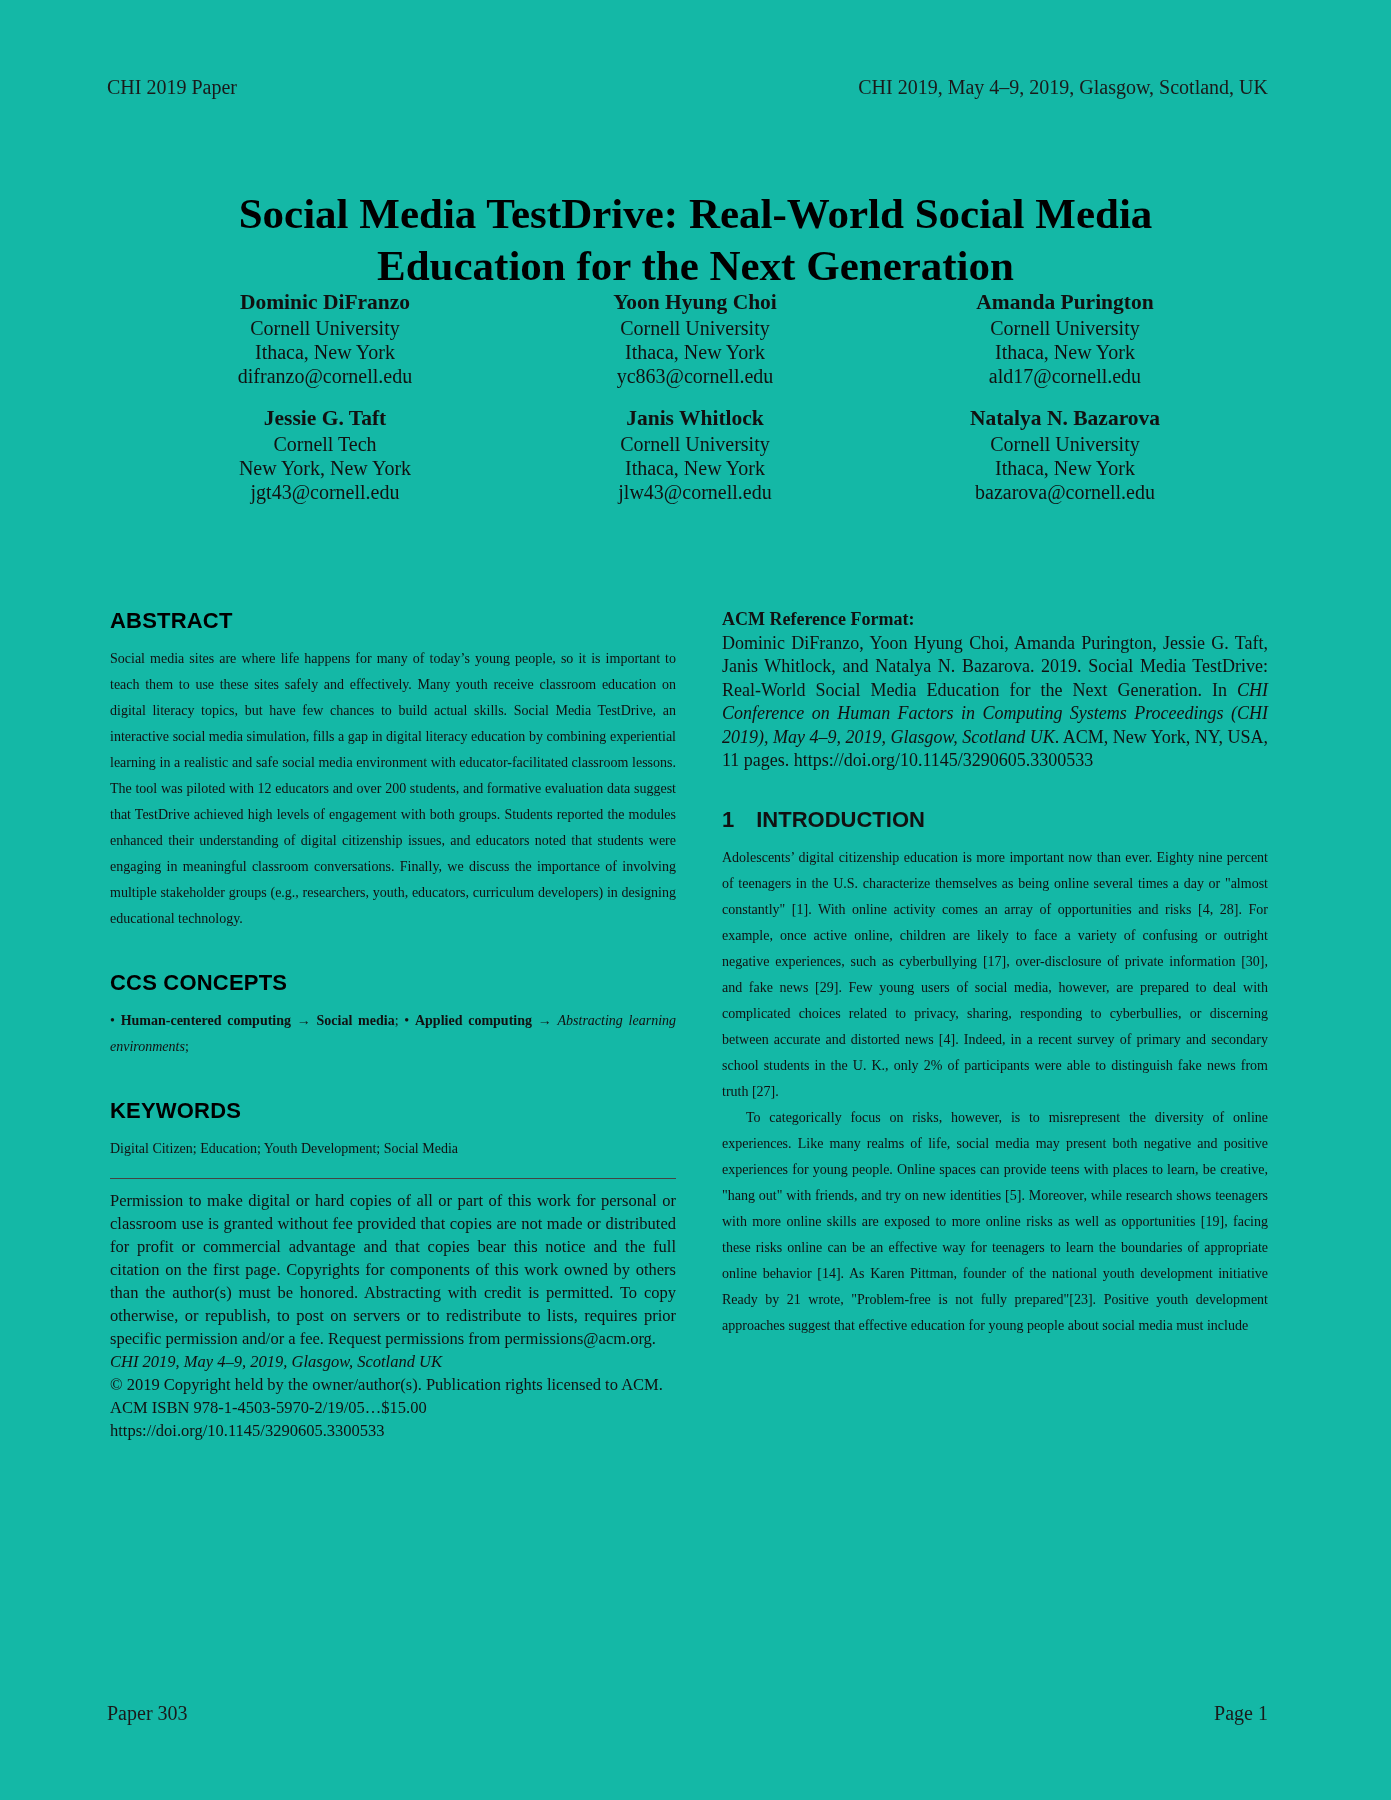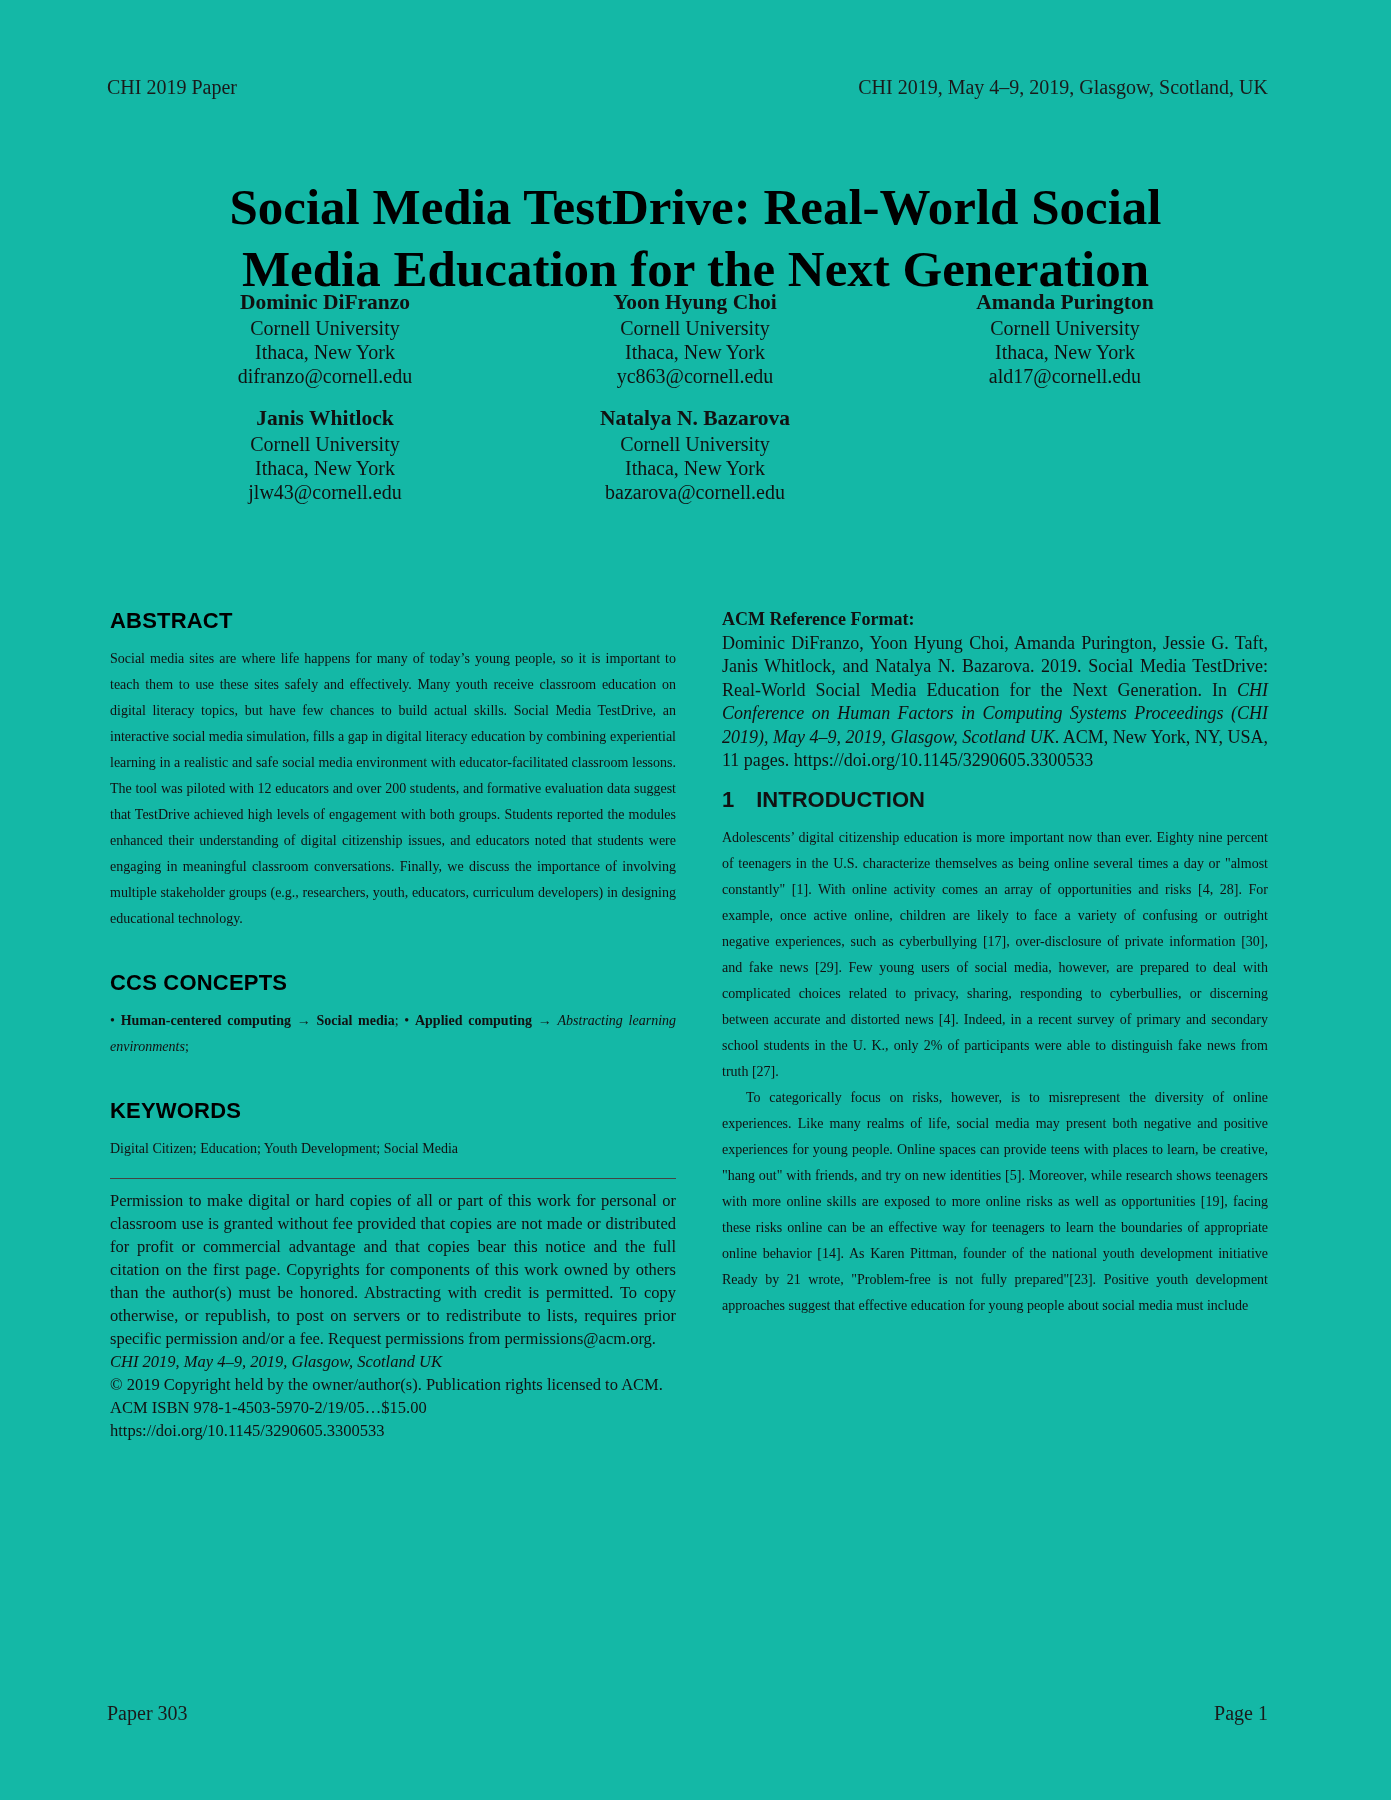--- a/index.html
+++ b/index.html
@@ -38,22 +38,22 @@
   .title {
     position: absolute;
     top: 172px;
     left: 0;
     width: 1391px;
     text-align: center;
   }
   .title h1 {
     display: inline-block;
     max-width: 990px;
-    margin: 4px;
-    font-size: 51px;
+    margin: 16px;
+    font-size: 43px;
     line-height: 1.22;
     font-weight: bold;
     color: #000;
   }
   
   .authors {
     position: absolute;
     top: 290px;
     left: 140px;
     width: 1110px;
@@ -105,21 +105,21 @@
     line-height: 23.5px;
     text-align: justify;
     hyphens: auto;
     margin: 0;
   }
   .ref-block .ref-head { font-weight: bold; display: block; }
   .intro-head {
     font-family: "Liberation Sans", sans-serif;
     font-weight: bold;
     font-size: 22px;
-    margin: 14px 0 12px 0;
+    margin: 34px 0 12px 0;
   }
   .intro-head .num { margin-right: 22px; }
   .indent { text-indent: 24px; }
 </style>
 </head>
 <body>
 
 <div class="page">
 
   <div class="runhead">
@@ -142,20 +142,26 @@
       <div class="name">Yoon Hyung Choi</div>
       <div>Cornell University</div>
       <div>Ithaca, New York</div>
       <div>yc863@cornell.edu</div>
     </div>
     <div class="author">
       <div class="name">Amanda Purington</div>
       <div>Cornell University</div>
       <div>Ithaca, New York</div>
       <div>ald17@cornell.edu</div>
+    </div>
+    <div class="author">
+      <div class="name">Jessie G. Taft</div>
+      <div>Cornell Tech</div>
+      <div>New York, New York</div>
+      <div>jgt43@cornell.edu</div>
     </div>
     <div class="author">
       <div class="name">Janis Whitlock</div>
       <div>Cornell University</div>
       <div>Ithaca, New York</div>
       <div>jlw43@cornell.edu</div>
     </div>
     <div class="author">
       <div class="name">Natalya N. Bazarova</div>
       <div>Cornell University</div>

